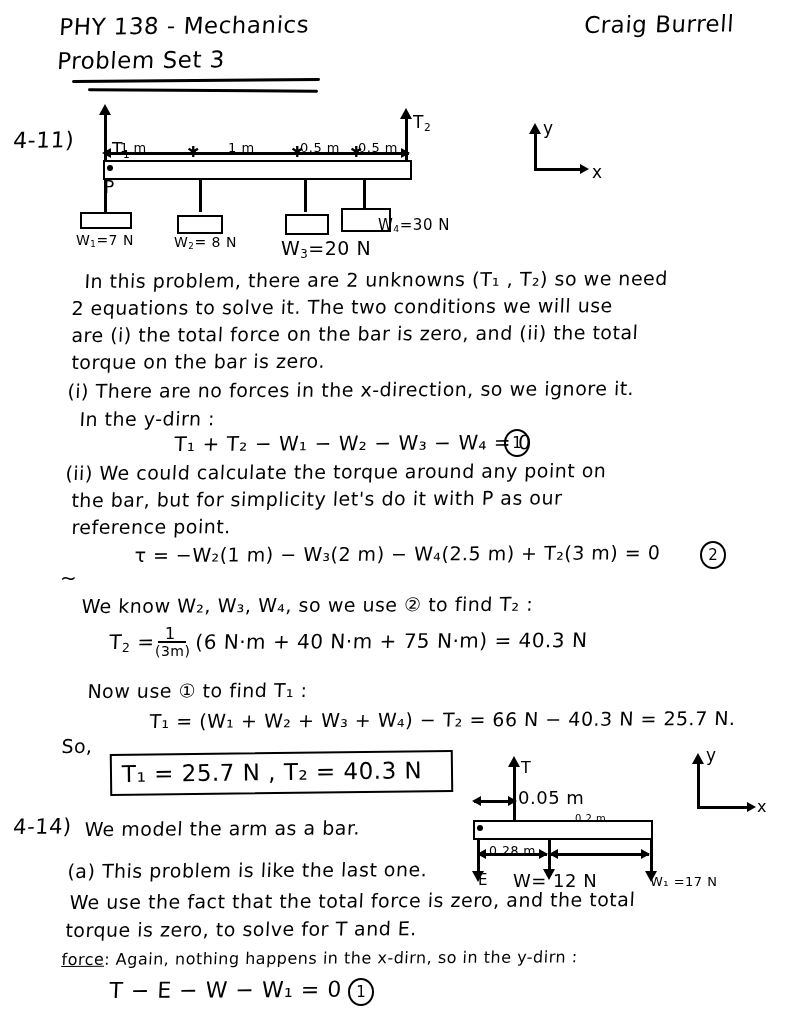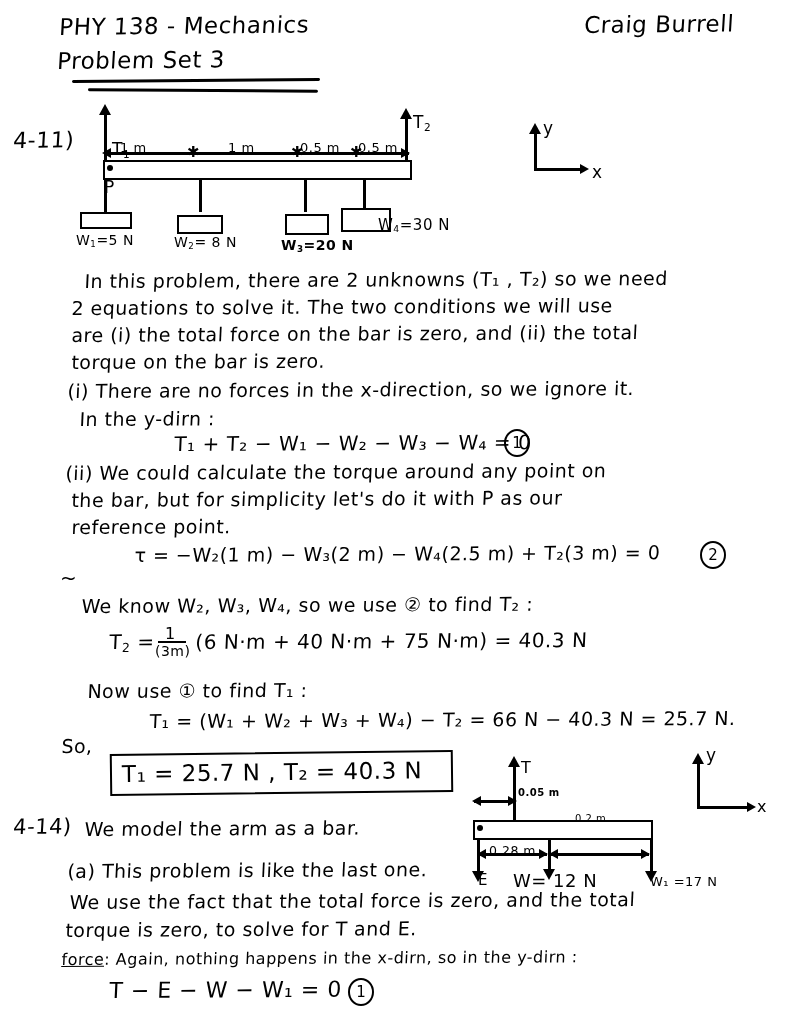--- a/index.html
+++ b/index.html
@@ -124,23 +124,23 @@
     <div class="vline" style="left:104px;top:180px;height:32px;"></div>
     <div class="vline" style="left:199px;top:180px;height:32px;"></div>
     <div class="vline" style="left:304px;top:180px;height:32px;"></div>
     <div class="vline" style="left:363px;top:180px;height:32px;"></div>
 
     <div class="blockw" style="left:80px;top:212px;width:52px;height:17px;"></div>
     <div class="blockw" style="left:177px;top:215px;width:46px;height:19px;"></div>
     <div class="blockw" style="left:285px;top:214px;width:44px;height:21px;"></div>
     <div class="blockw" style="left:341px;top:208px;width:50px;height:24px;"></div>
 
-    <div class="hw hand" style="left:76px;top:232px;font-size:14px;"><span>W</span><sub>1</sub><span>=5 N</span></div>
+    <div class="hw hand" style="left:76px;top:232px;font-size:14px;"><span>W</span><sub>1</sub><span>=7 N</span></div>
     <div class="hw hand" style="left:174px;top:234px;font-size:14px;"><span>W</span><sub>2</sub><span>= 8 N</span></div>
-    <div class="hw hand" style="left:281px;top:237px;font-size:14px;font-weight:bold;"><span>W</span><sub>3</sub><span>=20 N</span></div>
+    <div class="hw hand" style="left:281px;top:237px;font-size:19px;"><span>W</span><sub>3</sub><span>=20 N</span></div>
     <div class="hw hand" style="left:378px;top:216px;font-size:15px;"><span>W</span><sub>4</sub><span>=30 N</span></div>
 
     <div class="vline" style="left:534px;top:132px;height:38px;"></div>
     <div class="arrowup" style="left:529px;top:123px;"></div>
     <div class="hline" style="left:534px;top:168px;width:48px;"></div>
     <div class="arrowright" style="left:580px;top:164px;"></div>
     <div class="hw hand" style="left:543px;top:118px;font-size:17px;">y</div>
     <div class="hw hand" style="left:592px;top:162px;font-size:17px;">x</div>
   </div>
 
@@ -186,21 +186,21 @@
 
   <div>
 
     <div class="vline" style="left:513px;top:765px;height:55px;"></div>
     <div class="arrowup" style="left:508px;top:756px;"></div>
     <div class="hw hand" style="left:521px;top:758px;font-size:16px;">T</div>
 
     <div class="hline" style="left:474px;top:800px;width:42px;"></div>
     <div class="arrowleft" style="left:472px;top:796px;"></div>
     <div class="arrowright" style="left:508px;top:796px;"></div>
-    <div class="hw hand" style="left:518px;top:787px;font-size:10px;font-weight:bold;">0.05 m</div>
+    <div class="hw hand" style="left:518px;top:787px;font-size:18px;">0.05 m</div>
 
     <div class="bar" style="left:473px;top:820px;width:180px;height:20px;"></div>
     <div class="dot" style="left:477px;top:825px;"></div>
 
     <div class="vline" style="left:477px;top:840px;height:34px;"></div>
     <div class="arrowdown" style="left:472px;top:871px;"></div>
     <div class="hw hand" style="left:478px;top:871px;font-size:15px;">E</div>
 
     <div class="vline" style="left:548px;top:840px;height:32px;"></div>
     <div class="arrowdown" style="left:543px;top:869px;"></div>

